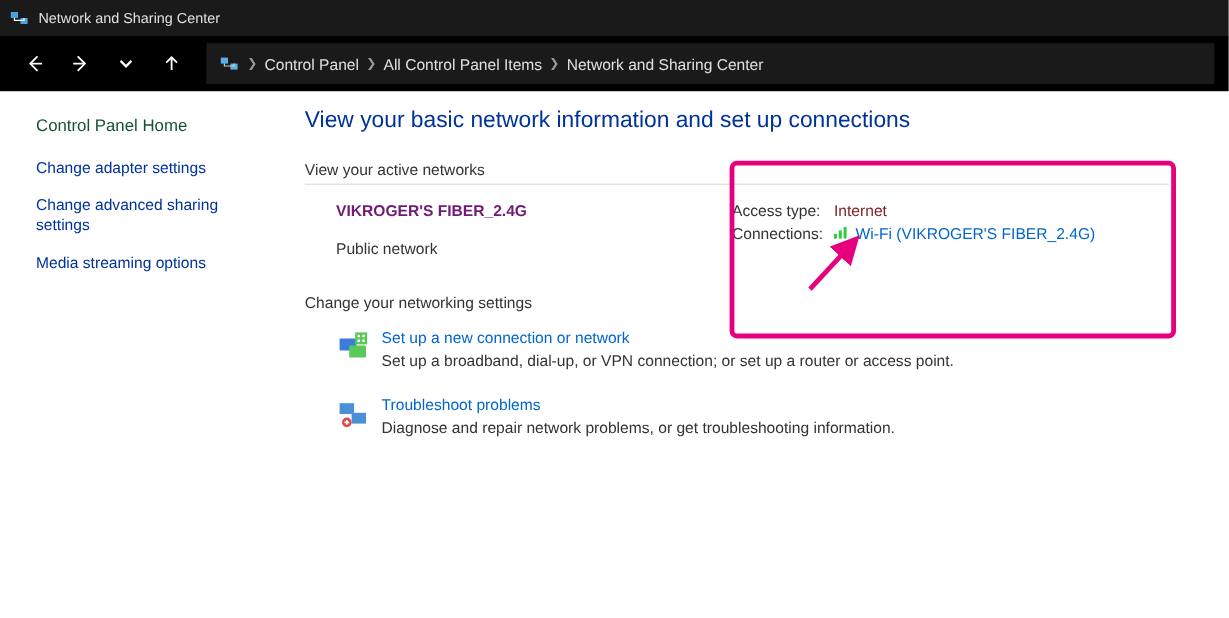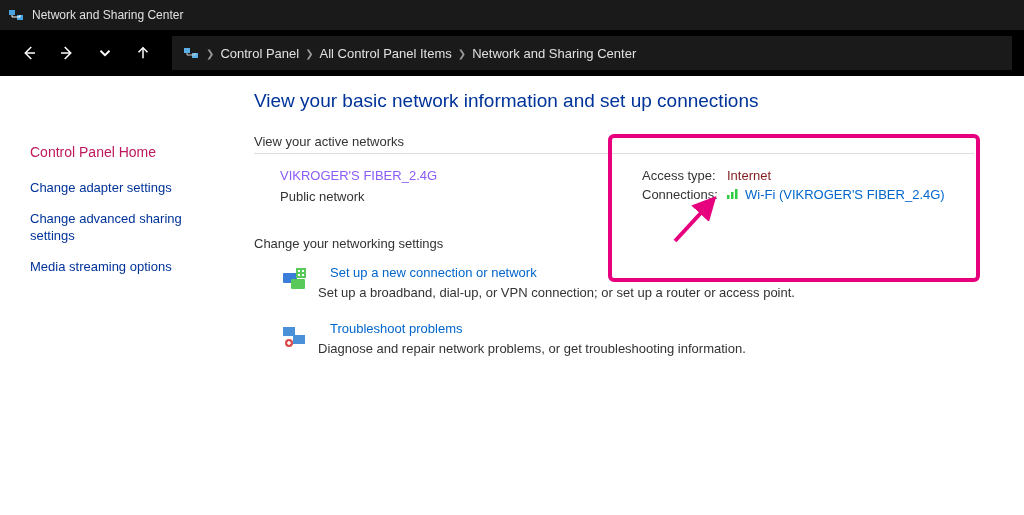--- a/index.html
+++ b/index.html
@@ -11,47 +11,47 @@
     .navbar { height: 46px; background: #000; display: flex; align-items: center; padding: 0 12px; gap: 4px; }
     .nav-btn { width: 34px; height: 34px; display: flex; align-items: center; justify-content: center; color: #fff; cursor: pointer; }
     .nav-btn svg { width: 18px; height: 18px; }
     .addressbar { flex: 1; height: 34px; background: #1a1a1a; margin-left: 8px; display: flex; align-items: center; padding: 0 10px; color: #e0e0e0; font-size: 13px; gap: 6px; }
     .addr-icon { width: 18px; height: 18px; display:inline-flex; align-items:center; justify-content:center;}
     .crumb { cursor: pointer; }
     .crumb-sep { color: #999; font-size: 10px; }
     
     .body-area { display: flex; height: calc(515px - 76px); }
     .sidebar { width: 240px; padding: 20px 14px 20px 30px; }
-    .sidebar-title { color: #be185d; font-size: 14px; margin-bottom: 20px; cursor: pointer; margin-top: 48px; }
+    .sidebar-title { color: #14532d; font-size: 14px; margin-bottom: 20px; cursor: pointer; }
     .sidebar-link { color: #003399; font-size: 13px; margin-bottom: 14px; cursor: pointer; display: block; line-height: 1.3; max-width: 180px;}
     
     .main { flex: 1; padding: 14px 48px 20px 14px; position: relative; }
     .page-title { color: #003399; font-size: 19px; margin-bottom: 22px; font-weight: 400;}
     .section-label { font-size: 13px; color: #333; }
     
     .network-row { display: flex; margin-bottom: 30px; margin-left: 26px;}
     .network-left { width: 330px; }
-    .net-name { font-weight: normal; font-size: 13px; color: #8b5cf6; }
-    .net-type { font-size: 13px; color: #333; margin-top:6px;}
+    .net-name { font-weight: bold; font-size: 13px; color: #701a75; }
+    .net-type { font-size: 13px; color: #333; margin-top:17px;}
     
     .network-right { flex: 1; padding-left: 0px; position: relative;}
-    .kv { display: flex; font-size: 13px; margin-bottom: 4px; align-items: center; margin-left: 32px;}
+    .kv { display: flex; font-size: 13px; margin-bottom: 4px; align-items: center;}
     .kv-k { width: 85px; color: #333; }
     .kv-v { color: #7f1d1d; text-align: center; }
     .conn-link { color: #0066cc; cursor: pointer; }
     .wifi-icon { display:inline-block; margin-right: 4px; vertical-align:middle;}
     
     .highlight-box { position: absolute; border: 4px solid #e6007e; border-radius: 6px; pointer-events: none; }
     .arrow { position: absolute; pointer-events: none; }
     
     .section2 { font-size: 13px; color: #333; margin-bottom: 14px; }
     .setting-item { display: flex; margin-left: 26px; margin-bottom: 20px; gap: 10px;}
     .setting-icon { width: 28px; height: 28px; flex-shrink: 0; display:flex; align-items:flex-start; justify-content:center; padding-top:2px;}
     .setting-text {}
-    .setting-link { color: #0066cc; font-size: 13px; cursor: pointer; display:block; margin-bottom:3px;margin-left:12px;}
+    .setting-link { color: #0066cc; font-size: 13px; cursor: pointer; display:block; margin-bottom:3px;}
     .setting-desc { font-size: 13px; color: #333; }
     
     .hr-line { border: none; border-top: 1px solid #ddd; margin: 4px 0 4px 0; }
   </style>
 </head>
 <body>
 
 <div class="titlebar">
   <span class="titlebar-icon">
     <svg viewBox="0 0 16 16" width="16" height="16">

